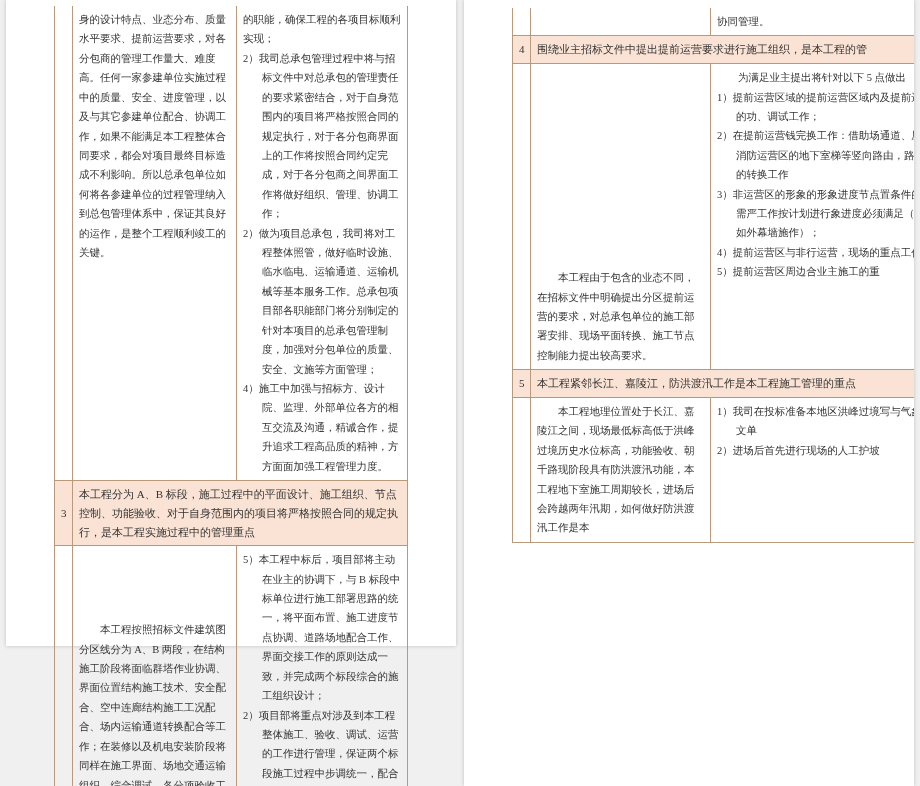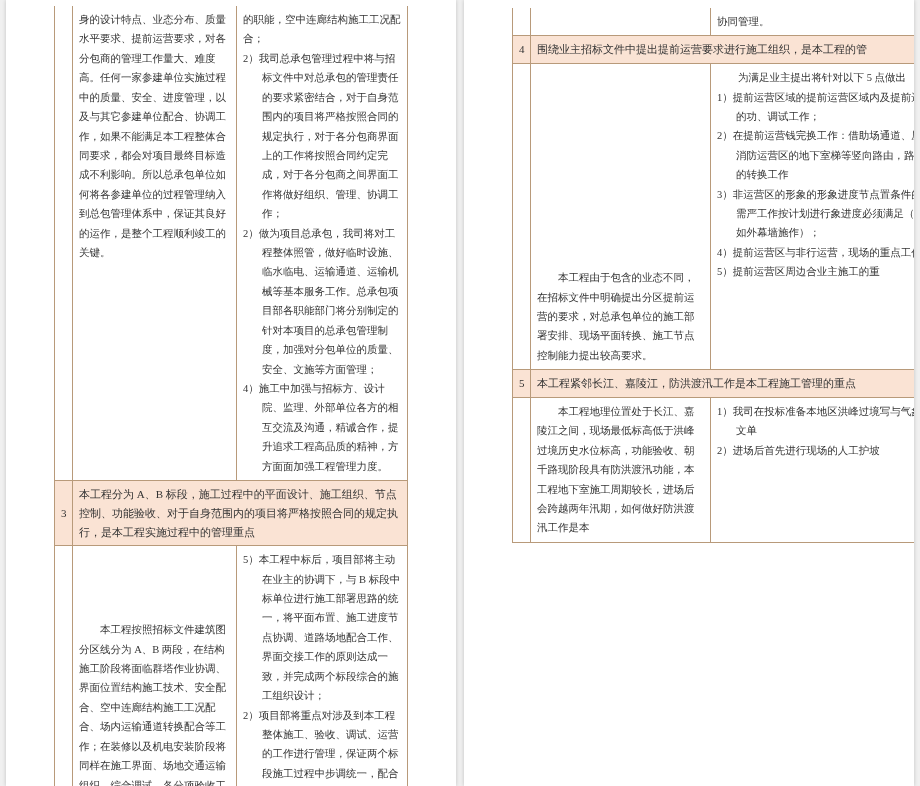--- a/index.html
+++ b/index.html
@@ -17,21 +17,21 @@
   .page {
     background: #fff;
     box-shadow: 0 0 4px rgba(0,0,0,0.2);
     position: relative;
     box-sizing: border-box;
     display: flex;
     flex-direction: column;
   }
   .page-left {
     width: 450px;
-    height: 786px;
+    height: 646px;
     margin: 0 8px 0 6px;
     padding: 6px 48px 20px 48px;
   }
   .page-right {
     width: 450px;
     height: 786px;
     margin: 0 6px 0 0;
     padding: 8px 14px 20px 48px;
     overflow: hidden;
   }
@@ -85,21 +85,21 @@
         <col style="width:164px">
         <col>
       </colgroup>
     <tbody>
         <tr class="cut-top">
       <td class="num"></td>
       <td class="col2">
         <div>身的设计特点、业态分布、质量水平要求、提前运营要求，对各分包商的管理工作量大、难度高。任何一家参建单位实施过程中的质量、安全、进度管理，以及与其它参建单位配合、协调工作，如果不能满足本工程整体合同要求，都会对项目最终目标造成不利影响。所以总承包单位如何将各参建单位的过程管理纳入到总包管理体系中，保证其良好的运作，是整个工程顺利竣工的关键。</div>
       </td>
       <td class="col3">
-        <p class="list-item" style="padding-left:0;text-indent:0">的职能，空中连廊结构施工工况配合；</p>
+        <p class="list-item" style="padding-left:0;text-indent:0">的职能，确保工程的各项目标顺利实现；</p>
         <p class="list-item">2）我司总承包管理过程中将与招标文件中对总承包的管理责任的要求紧密结合，对于自身范围内的项目将严格按照合同的规定执行，对于各分包商界面上的工作将按照合同约定完成，对于各分包商之间界面工作将做好组织、管理、协调工作；</p>
         <p class="list-item">2）做为项目总承包，我司将对工程整体照管，做好临时设施、临水临电、运输通道、运输机械等基本服务工作。总承包项目部各职能部门将分别制定的针对本项目的总承包管理制度，加强对分包单位的质量、安全、文施等方面管理；</p>
         <p class="list-item">4）施工中加强与招标方、设计院、监理、外部单位各方的相互交流及沟通，精诚合作，提升追求工程高品质的精神，方方面面加强工程管理力度。</p>
       </td>
     </tr>
     <tr class="section-header">
       <td class="num">3</td>
       <td colspan="2">本工程分为 A、B 标段，施工过程中的平面设计、施工组织、节点控制、功能验收、对于自身范围内的项目将严格按照合同的规定执行，是本工程实施过程中的管理重点</td>
     </tr>
     <tr>

